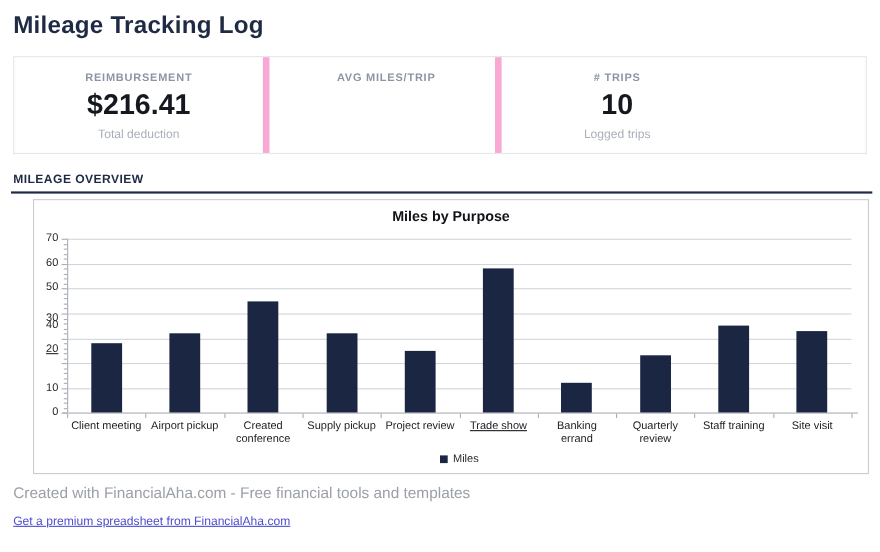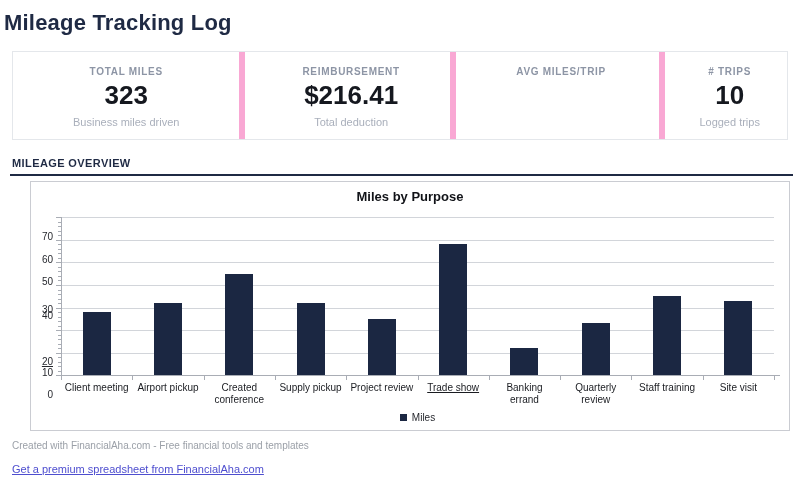--- a/index.html
+++ b/index.html
@@ -1,64 +1,59 @@
 <!DOCTYPE html>
 <html><head>
 <meta charset="utf-8">
 <style>
   * { box-sizing: border-box; margin: 0; padding: 0; }
   html, body { width: 800px; height: 502px; overflow: hidden; background: #ffffff;
     font-family: "Liberation Sans", "DejaVu Sans", sans-serif; }
-  .header { padding: 10px 12px 0 4px; }
+  .header { padding: 10px 12px 0 12px; }
   .page-title { font-size: 22px; font-weight: bold; color: #1f2a44; letter-spacing: 0.2px; }
   .page-subtitle { font-size: 13px; color: #3d4450; margin-top: 12px; }
 
   .stats-row { margin: 15px 12px 0 12px; border: 1px solid #e4e7eb;
     display: grid; grid-template-columns: 227fr 211fr 210fr 128fr; }
   .stat-card { text-align: center; padding: 9px 6px 11px 6px; }
   .stat-card + .stat-card { border-left: 6px solid #f9a8d4; padding-left: 13px; }
   .stat-label { font-size: 10px; font-weight: bold; color: #8d95a5; letter-spacing: 0.7px; margin-top: 5px; }
   .stat-value { font-size: 26px; font-weight: bold; color: #15181f; margin-top: 5px; line-height: 1.05; }
   .stat-sub { font-size: 11px; color: #a9afbb; margin-top: 7px; }
 
   .section-title { margin: 17px 12px 5px 12px; font-size: 11px; font-weight: bold;
     color: #1f2a44; letter-spacing: 0.4px; }
   .chart-section { border-top: 2px solid #1f2a44; margin: 0 7px 0 10px; padding: 5px 3px 0 20px; }
   .chart-card { position: relative; border: 1px solid #caccd2; height: 250px; background: #fff; }
   .chart-title { position: absolute; top: 7px; left: 0; right: 0; text-align: center;
     font-size: 13px; font-weight: bold; color: #101217; }
   .gridline { position: absolute; height: 1px; background: #d2d5da; }
   .axis-line { position: absolute; background: #a9adb5; }
   .ytick, .xtick { position: absolute; background: #a9adb5; }
-  .ylabel { position: absolute; font-size: 10px; color: #26282e; text-align: right; width: 26px; margin-top: 20px; }
+  .ylabel { position: absolute; font-size: 10px; color: #26282e; text-align: right; width: 26px; }
   .bar { position: absolute; }
   .xlabel { position: absolute; font-size: 10px; color: #1a1c21; text-align: center;
     line-height: 1.2; white-space: pre-line; }
   .legend { position: absolute; display: flex; align-items: center; justify-content: center;
     gap: 5px; font-size: 10px; color: #26282e; }
   .legend-swatch { width: 7px; height: 7px; display: inline-block; }
 
   .footer { margin: 9px 12px 0 12px; }
-  .footer-credit { font-size: 10px; color: #9ba0a8; }
+  .footer-credit { font-size: 14px; color: #9ba0a8; }
   .footer-link { display: inline-block; margin-top: 12px; font-size: 11px;
     color: #4e4ecf; text-decoration: underline; cursor: pointer; }
 </style>
 </head>
 <body>
 
 <div class="header">
   <div class="page-title">Mileage Tracking Log</div>
 </div>
 
 <div class="stats-row">
-  <div class="stat-card">
-    <div class="stat-label">TOTAL MILES</div>
-    <div class="stat-value">323</div>
-    <div class="stat-sub">Business miles driven</div>
-  </div>
   <div class="stat-card">
     <div class="stat-label">REIMBURSEMENT</div>
     <div class="stat-value">$216.41</div>
     <div class="stat-sub">Total deduction</div>
   </div>
   <div class="stat-card">
     <div class="stat-label">AVG MILES/TRIP</div>
   </div>
   <div class="stat-card">
     <div class="stat-label"># TRIPS</div>
@@ -91,21 +86,21 @@
       <div class="ytick" style="left: 27px; top: 183.971px; width: 3px; height: 1px;"></div>
       <div class="ytick" style="left: 27px; top: 179.457px; width: 3px; height: 1px;"></div>
       <div class="ytick" style="left: 27px; top: 174.943px; width: 3px; height: 1px;"></div>
       <div class="ytick" style="left: 25px; top: 170.429px; width: 5px; height: 1px;"></div>
       <div class="ylabel" style="left: -4px; top: 164.429px;">10</div>
       <div class="ytick" style="left: 27px; top: 165.914px; width: 3px; height: 1px;"></div>
       <div class="ytick" style="left: 27px; top: 161.4px; width: 3px; height: 1px;"></div>
       <div class="ytick" style="left: 27px; top: 156.886px; width: 3px; height: 1px;"></div>
       <div class="ytick" style="left: 27px; top: 152.371px; width: 3px; height: 1px;"></div>
       <div class="ytick" style="left: 25px; top: 147.857px; width: 5px; height: 1px;"></div>
-      <div class="ylabel" style="left: -4px; top: 154px; text-decoration: underline;">20</div>
+      <div class="ylabel" style="left: -4px; top: 130px; text-decoration: underline;">20</div>
       <div class="ytick" style="left: 27px; top: 143.343px; width: 3px; height: 1px;"></div>
       <div class="ytick" style="left: 27px; top: 138.829px; width: 3px; height: 1px;"></div>
       <div class="ytick" style="left: 27px; top: 134.314px; width: 3px; height: 1px;"></div>
       <div class="ytick" style="left: 27px; top: 129.8px; width: 3px; height: 1px;"></div>
       <div class="ytick" style="left: 25px; top: 125.286px; width: 5px; height: 1px;"></div>
       <div class="ylabel" style="left: -4px; top: 102px;">30</div>
       <div class="ytick" style="left: 27px; top: 120.771px; width: 3px; height: 1px;"></div>
       <div class="ytick" style="left: 27px; top: 116.257px; width: 3px; height: 1px;"></div>
       <div class="ytick" style="left: 27px; top: 111.743px; width: 3px; height: 1px;"></div>
       <div class="ytick" style="left: 27px; top: 107.229px; width: 3px; height: 1px;"></div>

